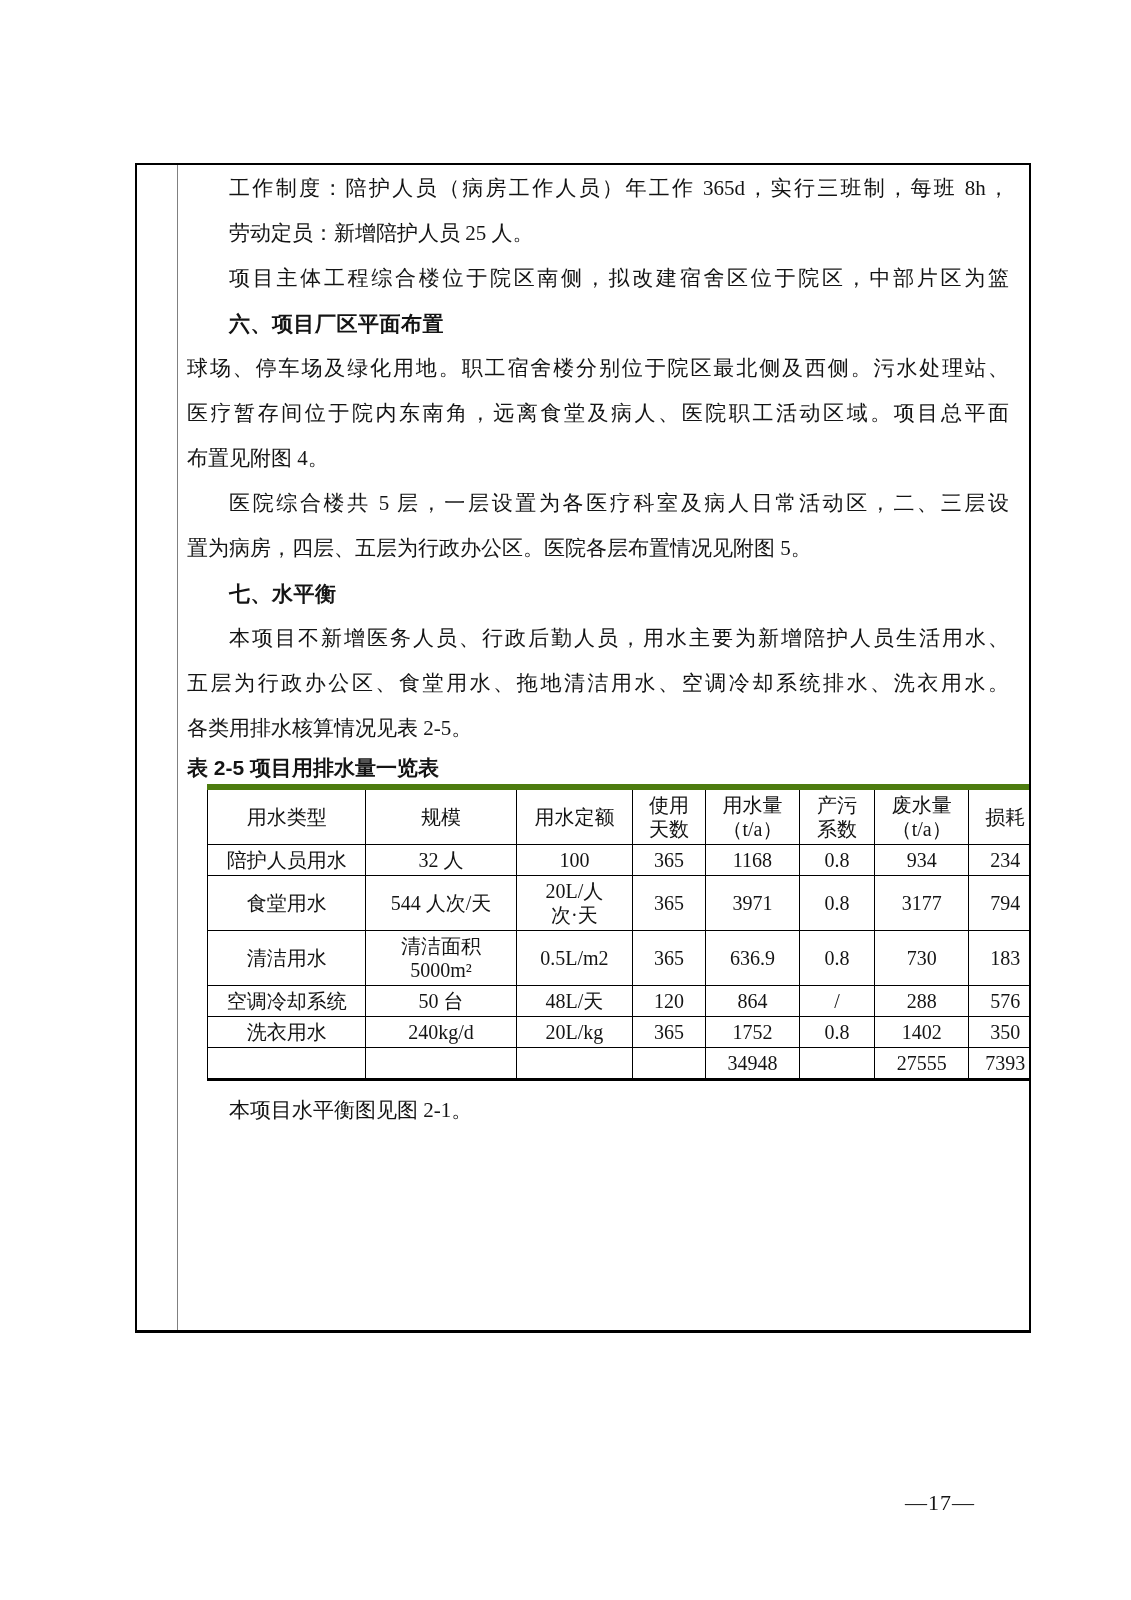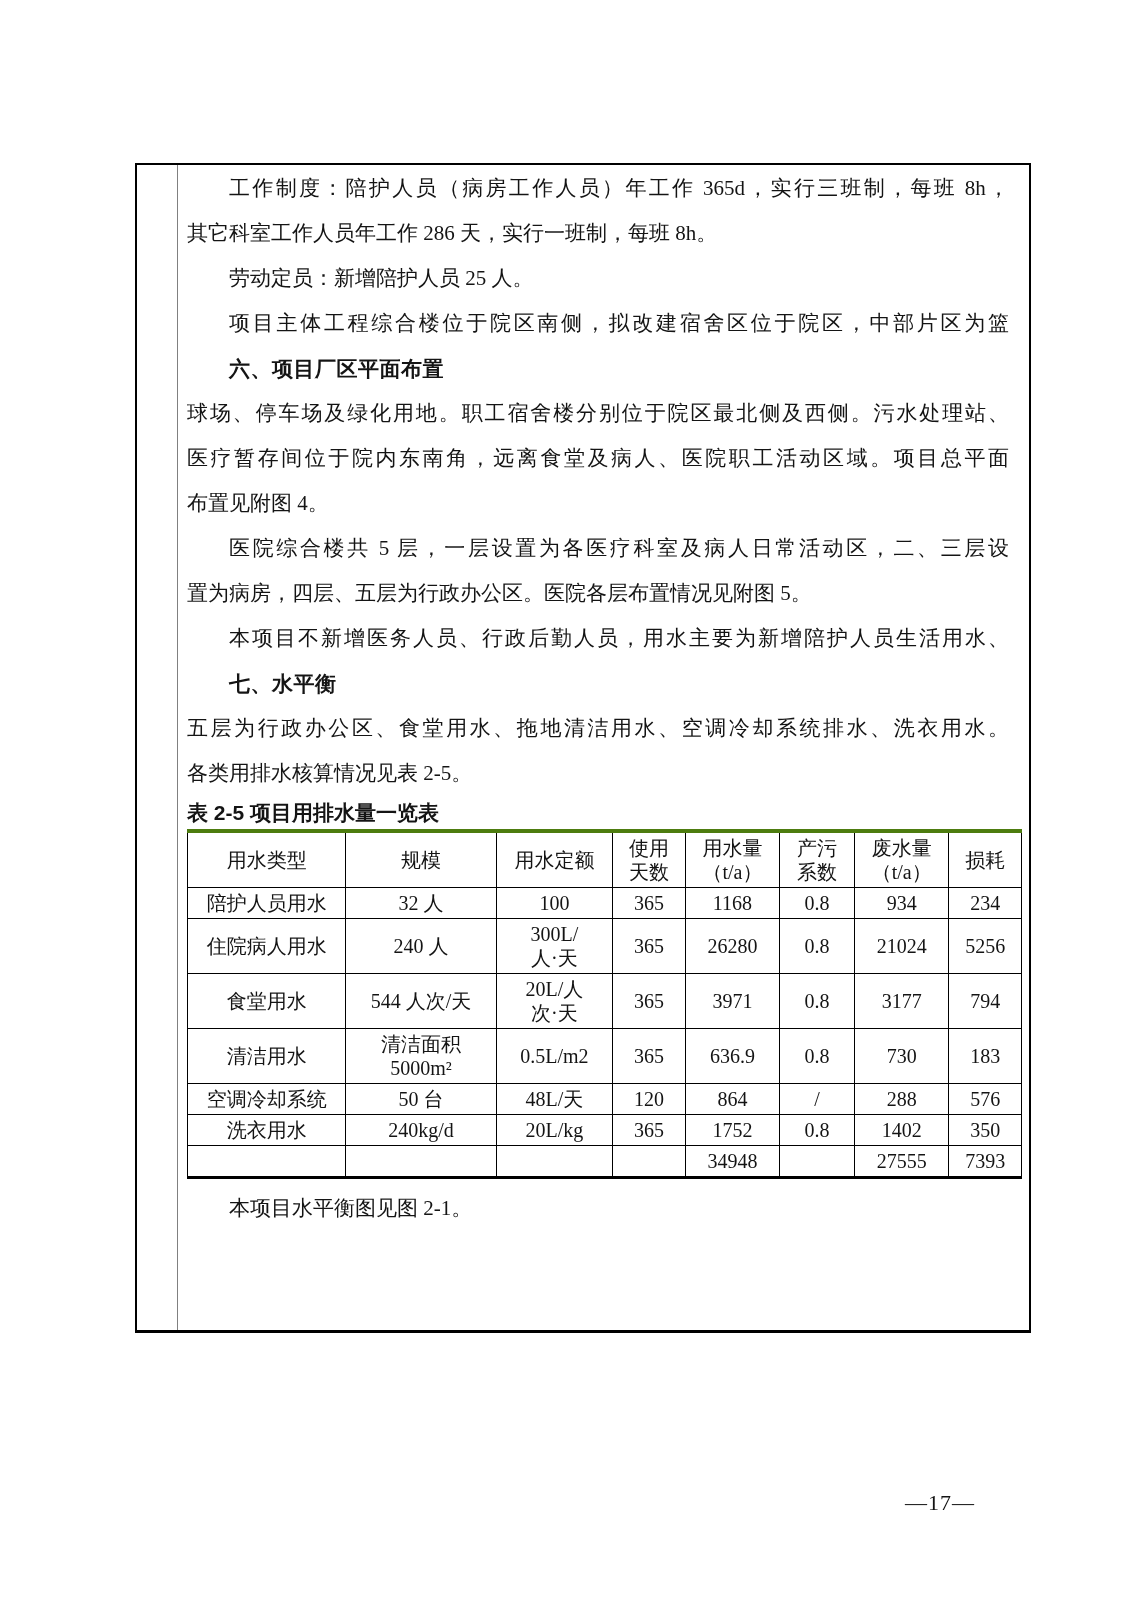--- a/index.html
+++ b/index.html
@@ -51,23 +51,24 @@
     font-family: "Liberation Sans", "DejaVu Sans", sans-serif;
     font-weight: bold;
     font-size: 21px;
     text-align: left;
     line-height: 33px;
     height: 33px;
   }
   table.water-table {
     width: calc(100% + 13px);
     border-collapse: collapse;
-    border-top: 4px solid #4d7c0f;
+    border-top: 6px solid #4d7c0f;
     border-bottom: 3px solid #000;
     table-layout: fixed;
+    margin-left: 20px;
   }
   table.water-table th, table.water-table td {
     border: 1.5px solid #000;
     font-weight: normal;
     font-size: 20px;
     line-height: 24px;
     text-align: center;
     vertical-align: middle;
     padding: 3px 2px;
     white-space: pre-line;
@@ -85,37 +86,36 @@
   }
 </style>
 </head>
 <body>
 
 <div class="frame">
   <div class="gutter-col"></div>
   <div class="main-cell">
 
     <div class="line indent">工作制度：陪护人员（病房工作人员）年工作 365d，实行三班制，每班 8h，</div>
-    <div class="line end">其它科室工作人员年工作 286 天，实行一班制，每班 8h。</div>
 
     <div class="line indent end">劳动定员：新增陪护人员 25 人。</div>
 
     <div class="line indent">项目主体工程综合楼位于院区南侧，拟改建宿舍区位于院区，中部片区为篮</div>
 
     <div class="line indent heading">六、项目厂区平面布置</div>
     <div class="line">球场、停车场及绿化用地。职工宿舍楼分别位于院区最北侧及西侧。污水处理站、</div>
     <div class="line">医疗暂存间位于院内东南角，远离食堂及病人、医院职工活动区域。项目总平面</div>
     <div class="line end">布置见附图 4。</div>
 
     <div class="line indent">医院综合楼共 5 层，一层设置为各医疗科室及病人日常活动区，二、三层设</div>
     <div class="line end">置为病房，四层、五层为行政办公区。医院各层布置情况见附图 5。</div>
 
+    <div class="line indent heading">七、水平衡</div>
+
     <div class="line indent">本项目不新增医务人员、行政后勤人员，用水主要为新增陪护人员生活用水、</div>
-
-    <div class="line indent heading">七、水平衡</div>
     <div class="line">五层为行政办公区、食堂用水、拖地清洁用水、空调冷却系统排水、洗衣用水。</div>
     <div class="line end">各类用排水核算情况见表 2-5。</div>
 
     <div class="table-title">表 2-5 项目用排水量一览表</div>
 
     <table class="water-table">
       <colgroup>
         <col style="width:19%">
           <col style="width:18%">
           <col style="width:14%">
@@ -146,31 +146,20 @@
             <td>陪护人员用水</td>
             <td>32 人</td>
             <td>100</td>
             <td>365</td>
             <td>1168</td>
             <td>0.8</td>
             <td>934</td>
             <td>234</td>
           </tr>
           <tr>
-            <td>住院病人用水</td>
-            <td>240 人</td>
-            <td>300L/
-人·天</td>
-            <td>365</td>
-            <td>26280</td>
-            <td>0.8</td>
-            <td>21024</td>
-            <td>5256</td>
-          </tr>
-          <tr>
             <td>食堂用水</td>
             <td>544 人次/天</td>
             <td>20L/人
 次·天</td>
             <td>365</td>
             <td>3971</td>
             <td>0.8</td>
             <td>3177</td>
             <td>794</td>
           </tr>

